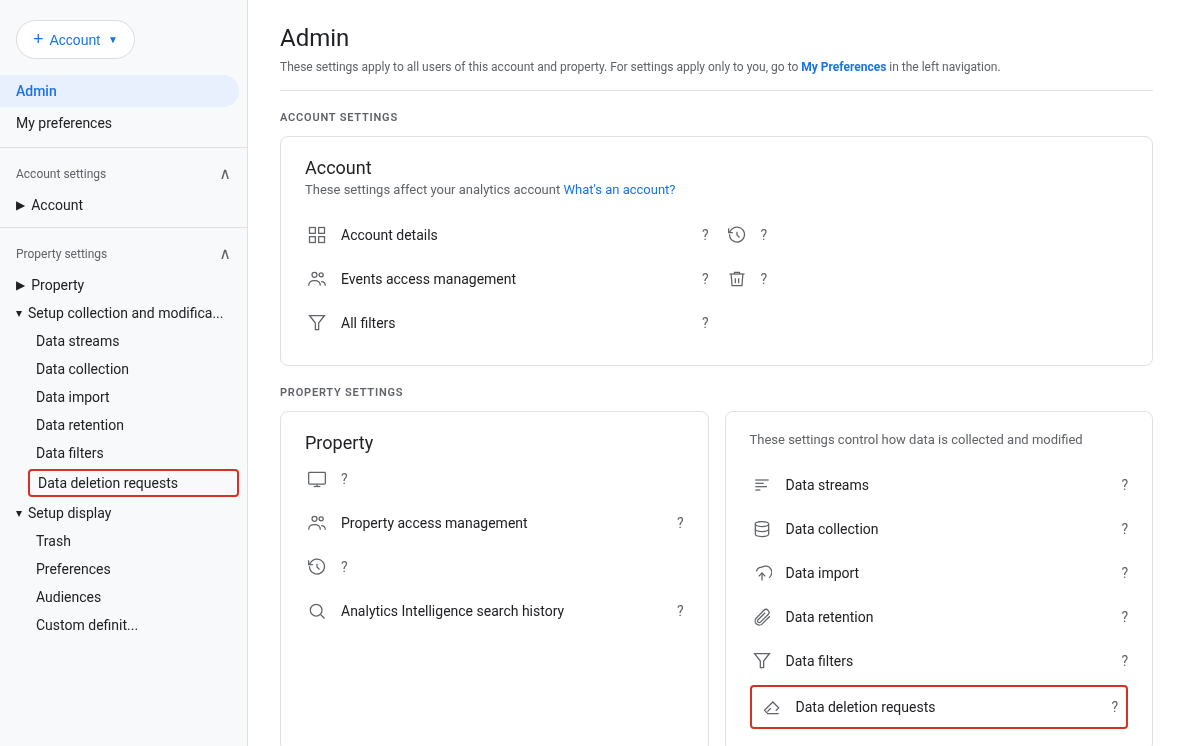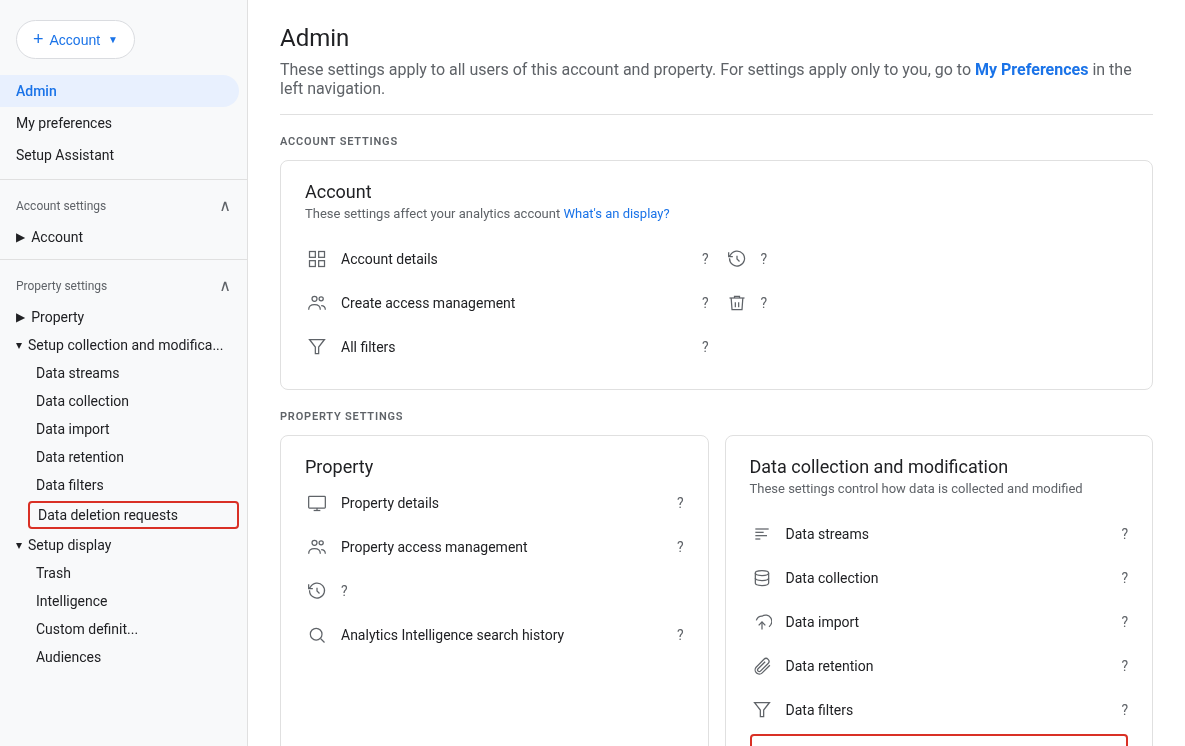--- a/index.html
+++ b/index.html
@@ -79,21 +79,21 @@
 
     
     .main {
       flex: 1;
       overflow-y: auto;
       padding: 24px 32px;
       background: #fff;
     }
 
     .page-title { font-size: 24px; font-weight: 400; color: #202124; margin-bottom: 8px; }
-    .page-subtitle { font-size: 16px; color: #5f6368; margin-bottom: 16px; }
+    .page-subtitle { font-size: 12px; color: #5f6368; margin-bottom: 16px; }
     .page-subtitle strong { color: #202124; }
     .page-subtitle a { color: #1a73e8; text-decoration: none; }
     .divider { border: none; border-top: 1px solid #e0e0e0; margin-bottom: 20px; }
 
     .section-label {
       font-size: 11px;
       font-weight: 600;
       letter-spacing: 0.8px;
       color: #5f6368;
       margin-bottom: 12px;
@@ -147,23 +147,20 @@
     <span class="plus">+</span>
     <span>Account</span>
     <span class="arrow">▼</span>
   </button>
 
   <div class="sidebar-item active">
     <span>Admin</span>
   </div>
   <div class="sidebar-item">
     <span>My preferences</span>
-  </div>
-  <div class="sidebar-item">
-    <span>Setup Assistant</span>
   </div>
 
   <div style="margin-top:8px; border-top:1px solid #e0e0e0; padding-top:8px;">
     <div class="sidebar-section-header">
       <span>Account settings</span>
       <span class="chevron">∧</span>
     </div>
     <div class="sidebar-subsection">
       <span class="expand-arrow">▶</span>
       <span>Account</span>
@@ -187,38 +184,38 @@
     <div class="sidebar-child">Data collection</div>
     <div class="sidebar-child">Data import</div>
     <div class="sidebar-child">Data retention</div>
     <div class="sidebar-child">Data filters</div>
     <div class="sidebar-child highlighted">Data deletion requests</div>
     <div class="sidebar-subsection">
       <span class="expand-arrow">▾</span>
       <span>Setup display</span>
     </div>
     <div class="sidebar-child">Trash</div>
-    <div class="sidebar-child">Intelligence</div>
+    <div class="sidebar-child">Preferences</div>
+    <div class="sidebar-child">Audiences</div>
     <div class="sidebar-child">Custom definit...</div>
-    <div class="sidebar-child">Audiences</div>
   </div>
 </aside>
 
 <main class="main">
   <h1 class="page-title">Admin</h1>
   <p class="page-subtitle">
     <span>These settings apply to all users of this account and property. For settings apply only to you, go to </span><strong><a href="#">My Preferences</a></strong><span> in the left navigation.</span>
   </p>
   <hr class="divider">
 
   <div class="section-label">ACCOUNT SETTINGS</div>
   <div class="card">
     <div class="card-title">Account</div>
     <div class="card-subtitle">
-      <span>These settings affect your analytics account </span><a href="#">What's an display?</a>
+      <span>These settings affect your analytics account </span><a href="#">What's an account?</a>
     </div>
     <div class="card-grid">
       <div>
         <div class="card-item">
           <div class="card-item-icon">
             <svg width="20" height="20" viewBox="0 0 24 24" fill="none" stroke="#5f6368" stroke-width="1.5">
                 <rect x="3" y="3" width="7" height="7"></rect>
                 <rect x="14" y="3" width="7" height="7"></rect>
                 <rect x="3" y="14" width="7" height="7"></rect>
                 <rect x="14" y="14" width="7" height="7"></rect>
@@ -229,21 +226,21 @@
         </div>
         <div class="card-item">
           <div class="card-item-icon">
             <svg width="20" height="20" viewBox="0 0 24 24" fill="none" stroke="#5f6368" stroke-width="1.5">
                 <circle cx="9" cy="7" r="3"></circle>
                 <path d="M2 20c0-4 3-6 7-6s7 2 7 6"></path>
                 <circle cx="17" cy="7" r="2.5"></circle>
                 <path d="M22 20c0-3-2-5-5-5"></path>
               </svg>
           </div>
-          <span class="card-item-text">Create access management</span>
+          <span class="card-item-text">Events access management</span>
           <span class="card-item-help">?</span>
         </div>
         <div class="card-item">
           <div class="card-item-icon">
             <svg width="20" height="20" viewBox="0 0 24 24" fill="none" stroke="#5f6368" stroke-width="1.5">
                 <polygon points="3,3 21,3 14,12 14,20 10,20 10,12"></polygon>
               </svg>
           </div>
           <span class="card-item-text">All filters</span>
           <span class="card-item-help">?</span>
@@ -282,21 +279,20 @@
     <div class="card">
       <div class="card-title">Property</div>
       <div class="card-item">
         <div class="card-item-icon">
           <svg width="20" height="20" viewBox="0 0 24 24" fill="none" stroke="#5f6368" stroke-width="1.5">
               <rect x="2" y="4" width="20" height="14" rx="1"></rect>
               <line x1="8" y1="21" x2="16" y2="21"></line>
               <line x1="12" y1="18" x2="12" y2="21"></line>
             </svg>
         </div>
-        <span class="card-item-text">Property details</span>
         <span class="card-item-help">?</span>
       </div>
       <div class="card-item">
         <div class="card-item-icon">
           <svg width="20" height="20" viewBox="0 0 24 24" fill="none" stroke="#5f6368" stroke-width="1.5">
               <circle cx="9" cy="7" r="3"></circle>
               <path d="M2 20c0-4 3-6 7-6s7 2 7 6"></path>
               <circle cx="17" cy="7" r="2.5"></circle>
               <path d="M22 20c0-3-2-5-5-5"></path>
             </svg>
@@ -320,21 +316,20 @@
               <circle cx="11" cy="11" r="7"></circle>
               <line x1="16.5" y1="16.5" x2="21" y2="21"></line>
             </svg>
         </div>
         <span class="card-item-text">Analytics Intelligence search history</span>
         <span class="card-item-help">?</span>
       </div>
     </div>
 
     <div class="card">
-      <div class="card-title">Data collection and modification</div>
       <div class="card-subtitle">These settings control how data is collected and modified</div>
       <div class="card-item">
         <div class="card-item-icon">
           <svg width="20" height="20" viewBox="0 0 24 24" fill="none" stroke="#5f6368" stroke-width="1.5">
               <line x1="4" y1="6" x2="20" y2="6"></line>
               <line x1="4" y1="10" x2="14" y2="10"></line>
               <line x1="4" y1="14" x2="18" y2="14"></line>
               <line x1="4" y1="18" x2="10" y2="18"></line>
             </svg>
         </div>

